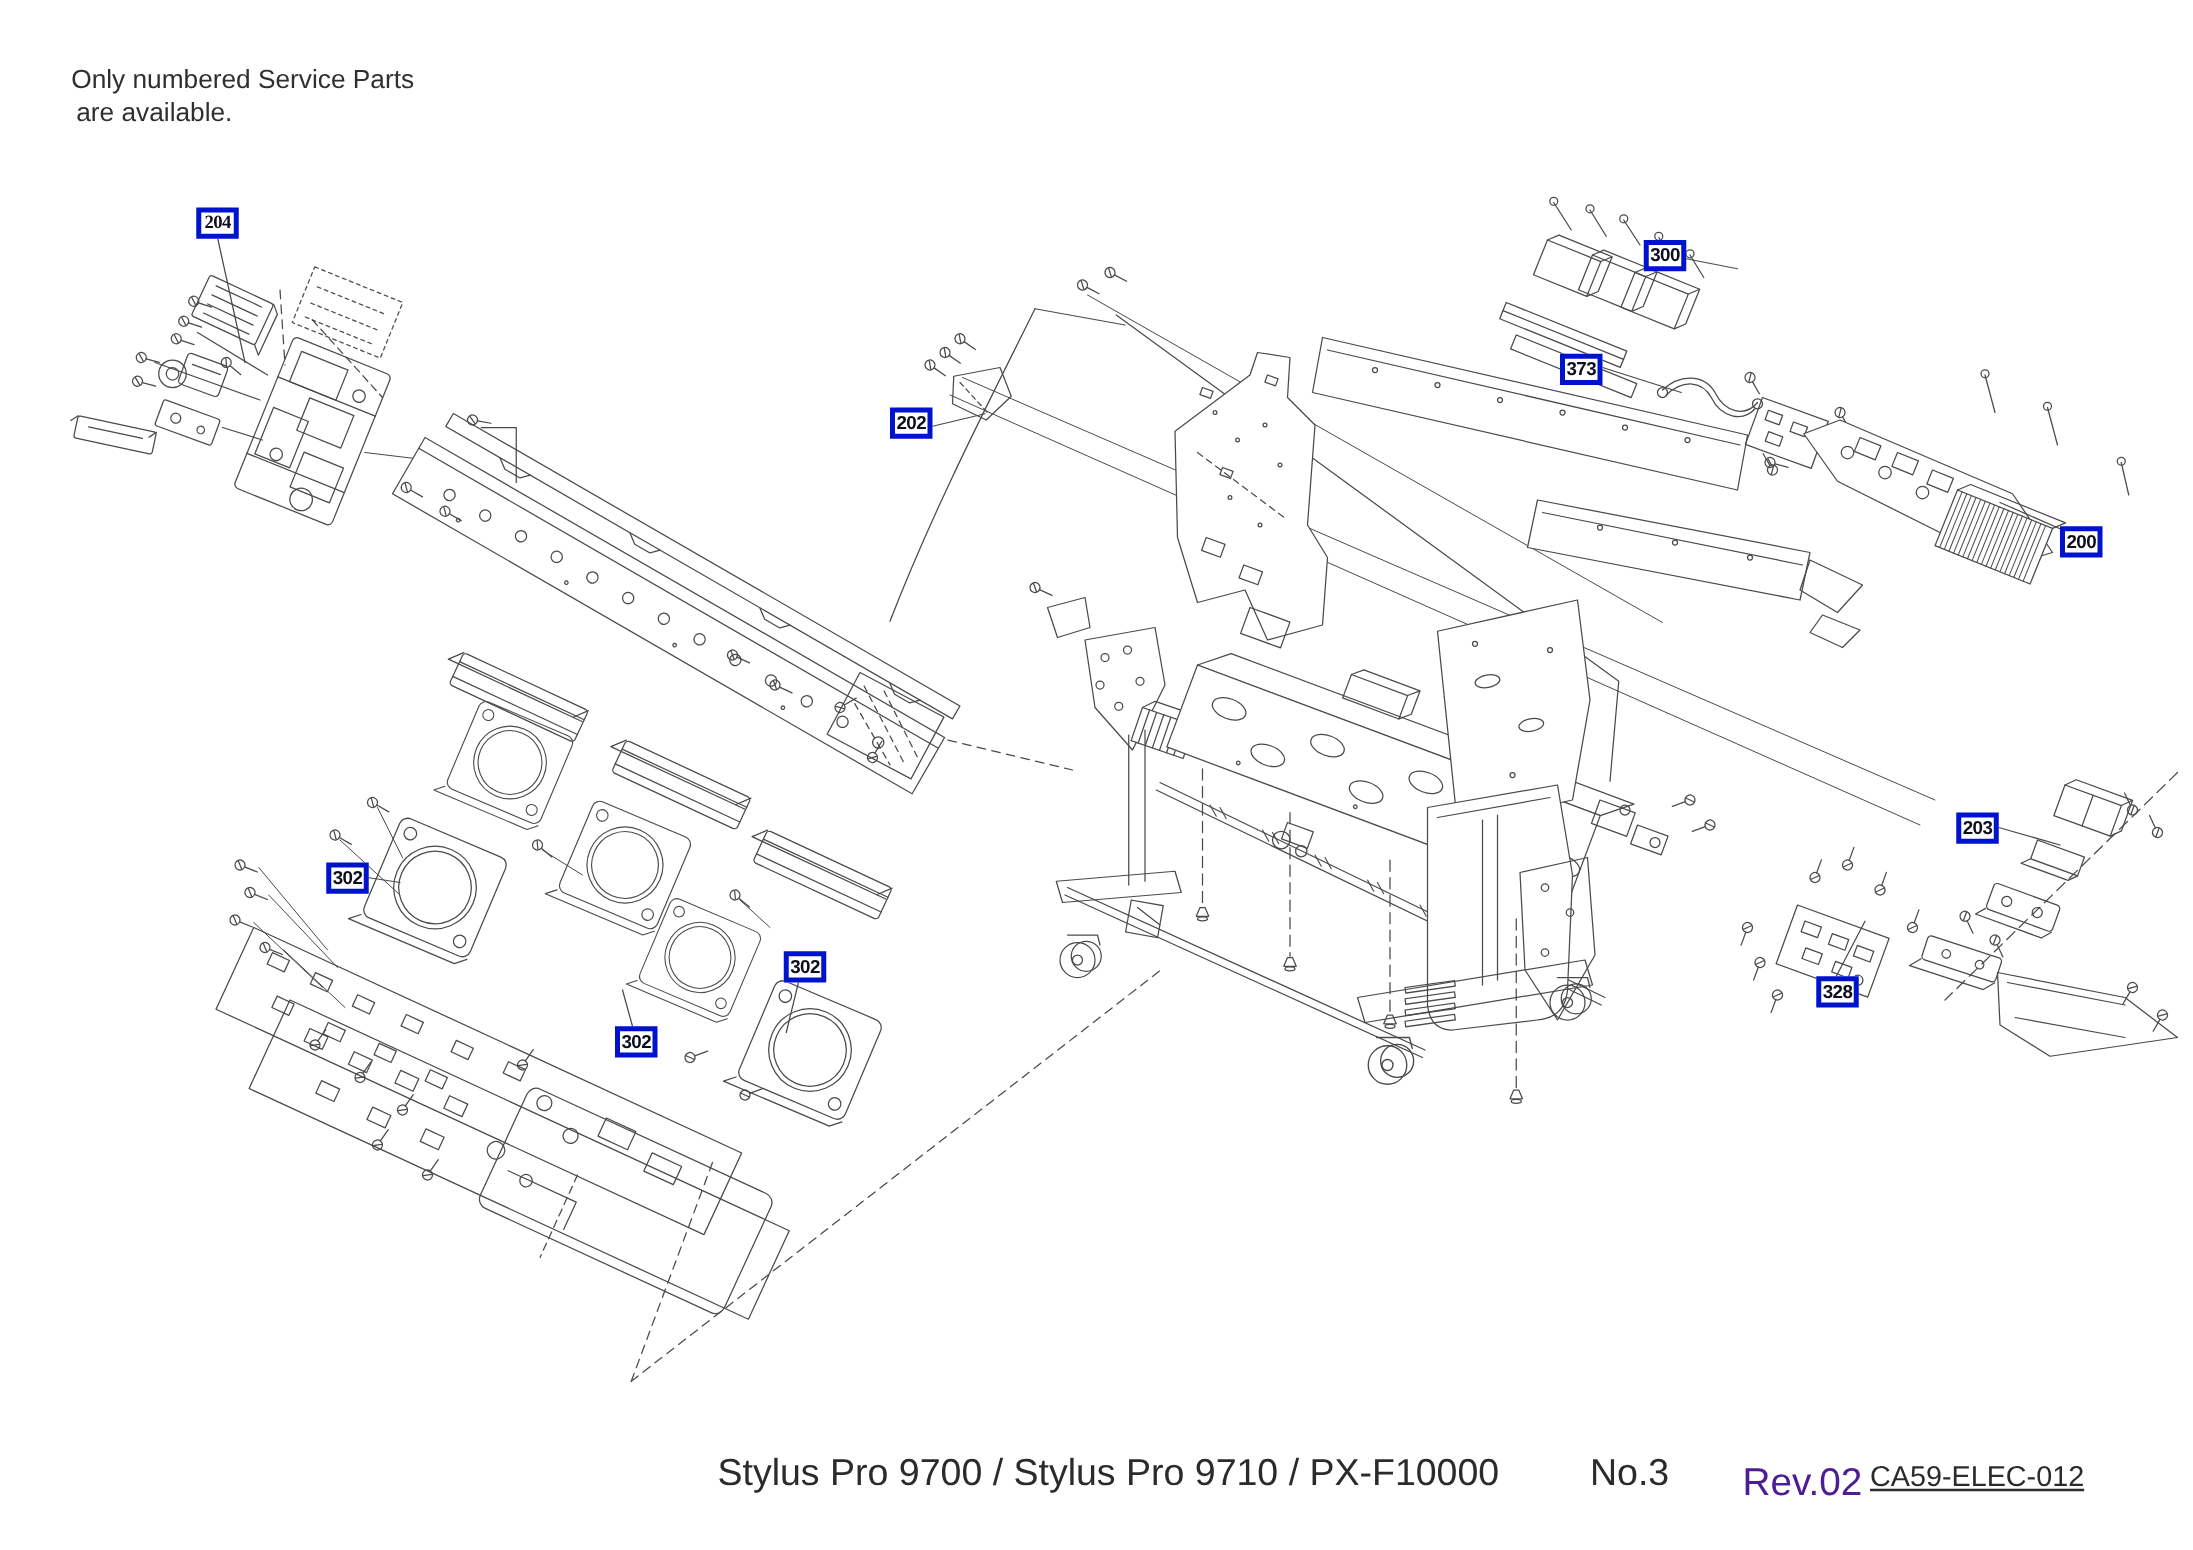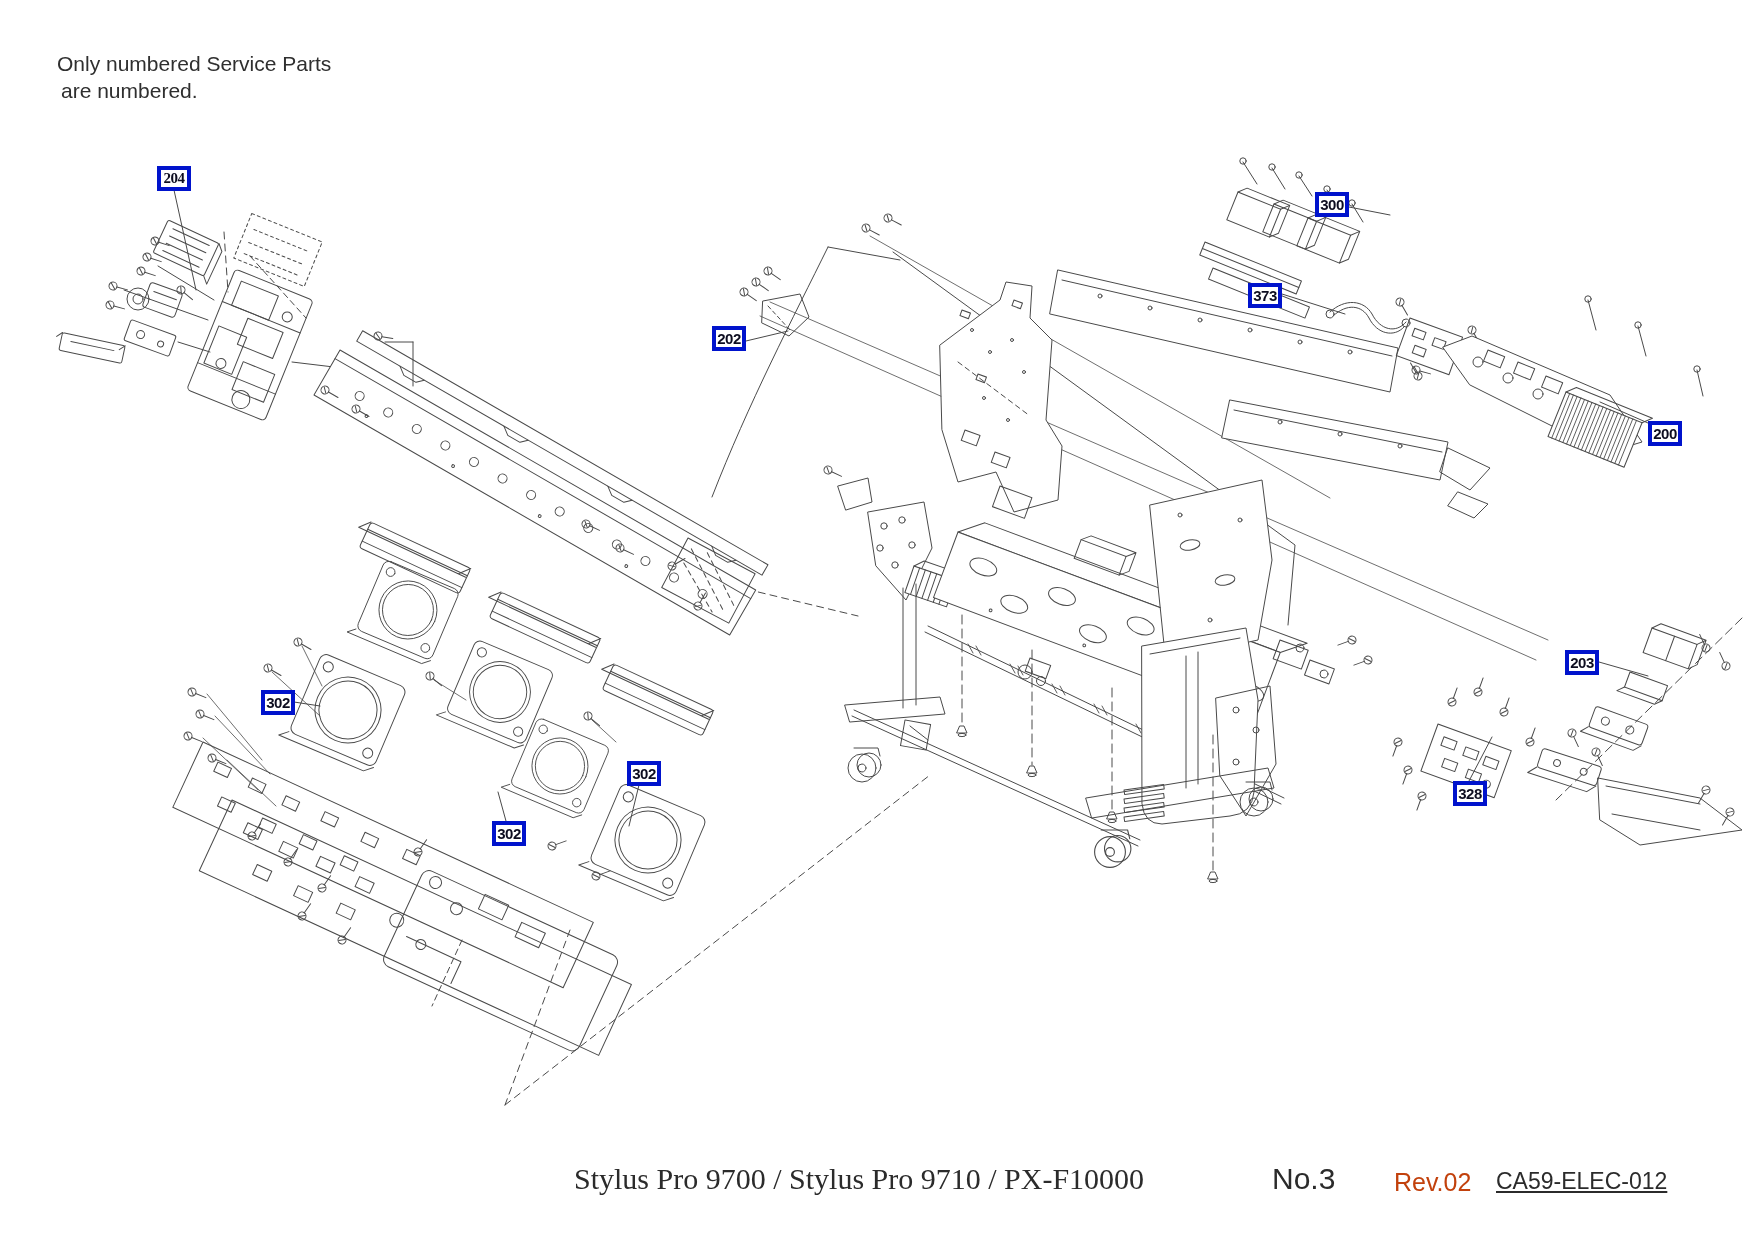--- a/index.html
+++ b/index.html
@@ -1,22 +1,22 @@
 <!DOCTYPE html>
 <html style="--label-border: #0013cc; --label-bg: #ffffff; --label-text: #0d0d20;"><head>
 <meta charset="utf-8">
 <style>
   html,body{margin:0;padding:0;background:#ffffff;}
   .page{position:relative;width:1754px;height:1240px;background:#fff;overflow:hidden;
         font-family:"Liberation Sans", sans-serif;}
   .note{position:absolute;left:57px;top:50px;font-size:21px;line-height:27px;color:#2f2f2f;}
   .note .l2{padding-left:4px;}
-  .footer-models{position:absolute;left:574px;top:1162px;font-size:30px;color:#2b2b2b;font-family:Liberation Serif, serif;}
+  .footer-models{position:absolute;left:574px;top:1162px;font-size:30px;color:#2b2b2b;}
   .footer-no{position:absolute;left:1240px;top:1162px;font-size:30px;color:#2b2b2b;margin-left:32px;}
-  .footer-rev{position:absolute;left:1394px;top:1168px;font-size:25px;color:#c2410c;text-align:center;}
+  .footer-rev{position:absolute;left:1394px;top:1168px;font-size:31px;color:#4c1d95;text-align:center;}
   .footer-code{position:absolute;left:1496px;top:1168px;font-size:23px;color:#2b2b2b;text-decoration:underline;}
   .part-label{position:absolute;box-sizing:border-box;width:34px;height:25px;
      border:4px solid var(--label-border,#0013cc);background:var(--label-bg,#fff);
      color:var(--label-text,#0d0d20);font-size:15px;line-height:17px;font-weight:bold;
      text-align:center;letter-spacing:-0.5px;cursor:pointer;}
   svg{position:absolute;left:0;top:0;}
 </style>
 </head>
 <body>
 
@@ -509,21 +509,21 @@
         <path d="M1469,781 L1492,737"></path>
         <path d="M294,702 L320,706"></path>
         <path d="M639,785 L629,826"></path>
         <path d="M506,821 L498,792"></path>
       </g>
     </g>
   </svg>
 
   <div class="note">
     <div class="l1">Only numbered Service Parts</div>
-    <div class="l2">are numbered.</div>
+    <div class="l2">are available.</div>
   </div>
 
   <div id="labels-layer">
       <div class="part-label" style="left: 157px; top: 166px; font-family: Liberation Serif, serif;">204</div>
       <div class="part-label" style="left: 1315px; top: 192px;">300</div>
       <div class="part-label" style="left: 1248px; top: 283px;">373</div>
       <div class="part-label" style="left: 1648px; top: 410px; margin-top: 11px;">200</div>
       <div class="part-label" style="left: 712px; top: 326px;">202</div>
       <div class="part-label" style="left: 1565px; top: 650px;">203</div>
       <div class="part-label" style="left: 1453px; top: 781px;">328</div>

